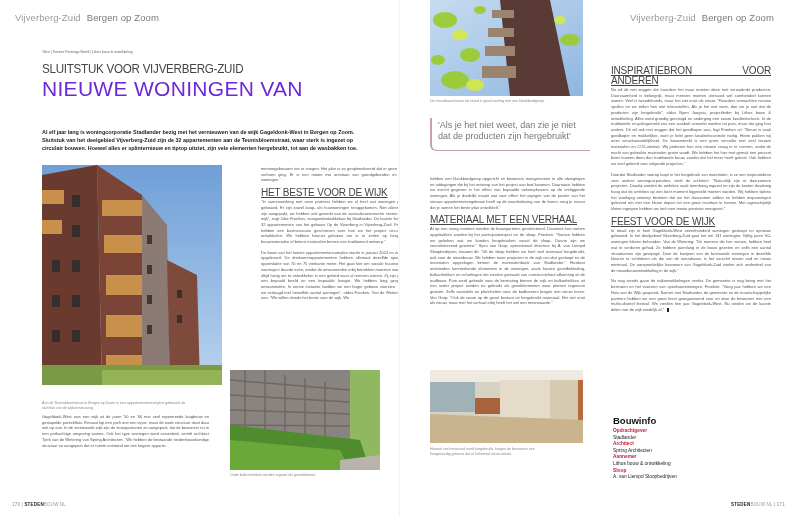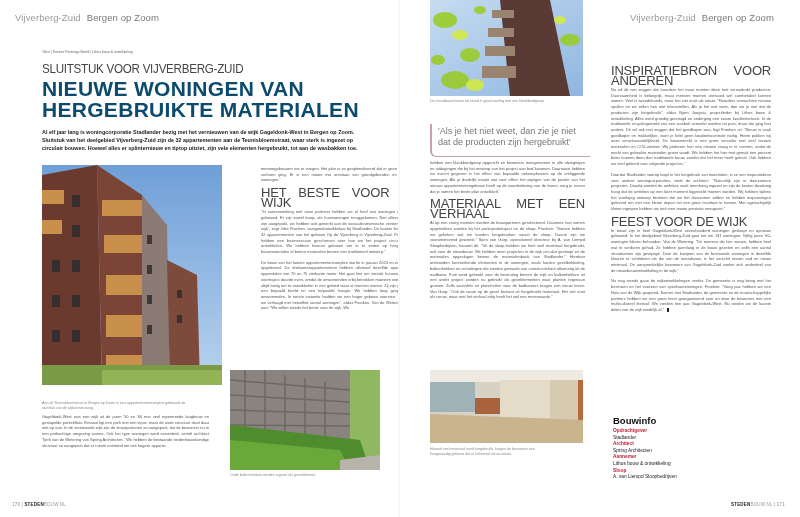--- a/index.html
+++ b/index.html
@@ -12,31 +12,31 @@
   .spine { position: absolute; left: 398px; top: 0; width: 4px; height: 517px;
            background: linear-gradient(90deg, #fff, #f0f0f0 50%, #fff); }
 
   .runhead { position: absolute; font-size: 9.5px; color: #9a9a9a; letter-spacing: 0.1px; white-space: nowrap; }
   .runhead .place { color: #7a7a7a; font-weight: normal; margin-left: 6px; }
   .runhead-left { left: 15px; top: 12px; }
   .runhead-right { left: 230px; top: 12px; }
 
   .credits { position: absolute; left: 42px; top: 50px; font-size: 3.4px; color: #666; white-space: nowrap; }
   .kicker { position: absolute; left: 42px; top: 61px; font-size: 13.5px; color: #444; letter-spacing: -0.3px; white-space: nowrap; font-family: "Liberation Sans Narrow", "Liberation Sans", sans-serif; transform: scaleX(0.86); transform-origin: left; }
-  .headline { position: absolute; left: 42px; top: 78px; font-size: 21px; line-height: 21px; font-weight: 700; color: #0c4a6e; letter-spacing: 0.3px; white-space: nowrap; }
+  .headline { position: absolute; left: 42px; top: 78px; font-size: 21px; line-height: 21px; font-weight: 400; color: #6d28d9; letter-spacing: 0.3px; white-space: nowrap; }
   .intro { position: absolute; left: 42px; top: 128px; width: 330px; font-size: 5.4px; line-height: 8px; color: #222; font-weight: bold; text-align: left; }
 
   .photo { position: absolute; overflow: hidden; }
   .caption { position: absolute; font-size: 3.6px; line-height: 5px; color: #888; }
 
   .col { position: absolute; font-size: 4px; line-height: 5.7px; color: #555; text-align: justify; }
   .col p { margin-bottom: 5px; }
-  .col h3 { font-size: 13px; line-height: 10px; font-weight: normal; color: #444; letter-spacing: -0.2px; margin: 2px 0 1px; text-transform: uppercase; }
-
-  .pullquote { position: absolute; left: 30px; top: 124px; width: 160px; padding: 2px 0 8px 6px;
+  .col h3 { font-size: 10px; line-height: 10px; font-weight: normal; color: #444; letter-spacing: -0.2px; margin: 2px 0 1px; text-transform: uppercase; text-decoration: underline; }
+
+  .pullquote { position: absolute; left: 30px; top: 118px; width: 160px; padding: 2px 0 8px 6px;
                border-left: 2px solid #c8a0a8; border-bottom: 1px solid #c8a0a8; border-bottom-left-radius: 6px;
                font-size: 9px; line-height: 11px; color: #777; }
 
   .bouwinfo { position: absolute; left: 613px; top: 415px; width: 180px; }
   .bouwinfo h4 { font-size: 9.5px; font-weight: bold; color: #111; margin-bottom: 2px; }
   .bouwinfo .bi-label { font-size: 4.8px; line-height: 6.6px; font-weight: bold; color: #c0203a; }
   .bouwinfo .bi-value { font-size: 4.8px; line-height: 6.6px; color: #222; }
 
   .folio { position: absolute; top: 502px; font-size: 4.5px; color: #888; white-space: nowrap; letter-spacing: 0.2px; }
   .folio .brand { color: #222; font-weight: bold; }
@@ -51,21 +51,20 @@
 
 <div class="page page-left">
   <div class="runhead runhead-left">
     <span>Vijverberg-Zuid</span><span class="place">Bergen op Zoom</span>
   </div>
 
   <div class="credits">Tekst | Desiree Pennings   Beeld | Lithos bouw &amp; ontwikkeling</div>
   <div class="kicker">SLUITSTUK VOOR VIJVERBERG-ZUID</div>
   <div class="headline">
     <div>NIEUWE WONINGEN VAN</div>
-    <div>HERGEBRUIKTE MATERIALEN</div>
   </div>
   <div class="intro">Al elf jaar lang is woningcorporatie Stadlander bezig met het vernieuwen van de wijk Gageldonk-West in Bergen op Zoom. Sluitstuk van het deelgebied Vijverberg-Zuid zijn de 32 appartementen aan de Teunisbloemstraat, waar sterk is ingezet op circulair bouwen. Hoewel alles er splinternieuw en tiptop uitziet, zijn vele elementen hergebruikt, tot aan de wasbakken toe.</div>
 
   <div class="photo" style="left:42px; top:165px; width:180px; height:220px;">
     <svg width="180" height="220" viewBox="0 0 180 220">
       <defs>
         <linearGradient id="skyL" x1="0" y1="0" x2="0" y2="1">
           <stop offset="0" stop-color="#6f9fd8"></stop>
             <stop offset="1" stop-color="#b9d3ee"></stop>
         </linearGradient>
@@ -180,21 +179,21 @@
     </svg>
   </div>
   <div class="caption" style="left:30px; top:99px; width:160px;">De nieuwbouw kwam tot stand in goed overleg met een klankbordgroep.</div>
 
   <div class="pullquote">'Als je het niet weet, dan zie je niet dat de producten zijn hergebruikt'</div>
 
   <div class="runhead runhead-right">
     <span>Vijverberg-Zuid</span><span class="place">Bergen op Zoom</span>
   </div>
 
-  <div class="col" style="left:30px; top:160px; width:155px;">
+  <div class="col" style="left:30px; top:176px; width:155px;">
     <p>hebben een klankbordgroep opgericht en bewoners meegenomen in alle afwegingen en uitdagingen die bij het ontwerp van het project aan bod kwamen. Daarnaast hebben we inzicht gegeven in het effect van bepaalde ontwerpkeuzes op de omliggende woningen. Als je duidelijk maakt wat voor effect het wijzigen van de positie van het nieuwe appartementengebouw heeft op de woonbeleving van de buren, zorg je ervoor dat je samen het beste plan ontwikkelt."</p>
     <h3>MATERIAAL MET EEN VERHAAL</h3>
     <p>Al op een vroeg moment werden de bouwpartners geselecteerd. Daarmee kon samen opgetrokken worden bij het participatietraject en de sloop. Franken: "Samen hebben we gekeken wat we konden hergebruiken vanuit de sloop. Daarin zijn we vooruitstrevend geweest." Sjors van Gorp, operationeel directeur bij A. van Liempd Sloopbedrijven, beaamt dit. "Uit de sloop hebben we heel veel materiaal hergebruikt, ook voor de nieuwbouw. We hebben meer projecten in de wijk circulair gesloopt en de materialen opgeslagen binnen de materialenbank van Stadlander." Hierdoor ontstonden kenmerkende elementen in de woningen, zoals houten gevelbekleding, balkonhekken en schuttingen die werden gemaakt van constructiehout afkomstig uit de oudbouw. Puin werd gebruikt voor de bestrating binnen de wijk en balkonhekken uit een ander project worden nu gebruikt als gevelelementen waar planten tegenaan groeien. Zelfs wastafels en planchetten voor de badkamers kregen een nieuw leven. Van Gorp: "Ook de naam op de gevel bestaat uit hergebruikt materiaal. Het ziet eruit als nieuw, maar met het verhaal erbij heeft het wel een meerwaarde."</p>
   </div>
 
   <div class="photo" style="left:30px; top:370px; width:153px; height:73px;">
     <svg width="153" height="73" viewBox="0 0 153 73">
       <rect width="153" height="73" fill="#d8d2c4"></rect>
       <rect x="0" y="0" width="153" height="12" fill="#eeeae2"></rect>
       <rect x="0" y="12" width="45" height="30" fill="#9fb2b8"></rect>

